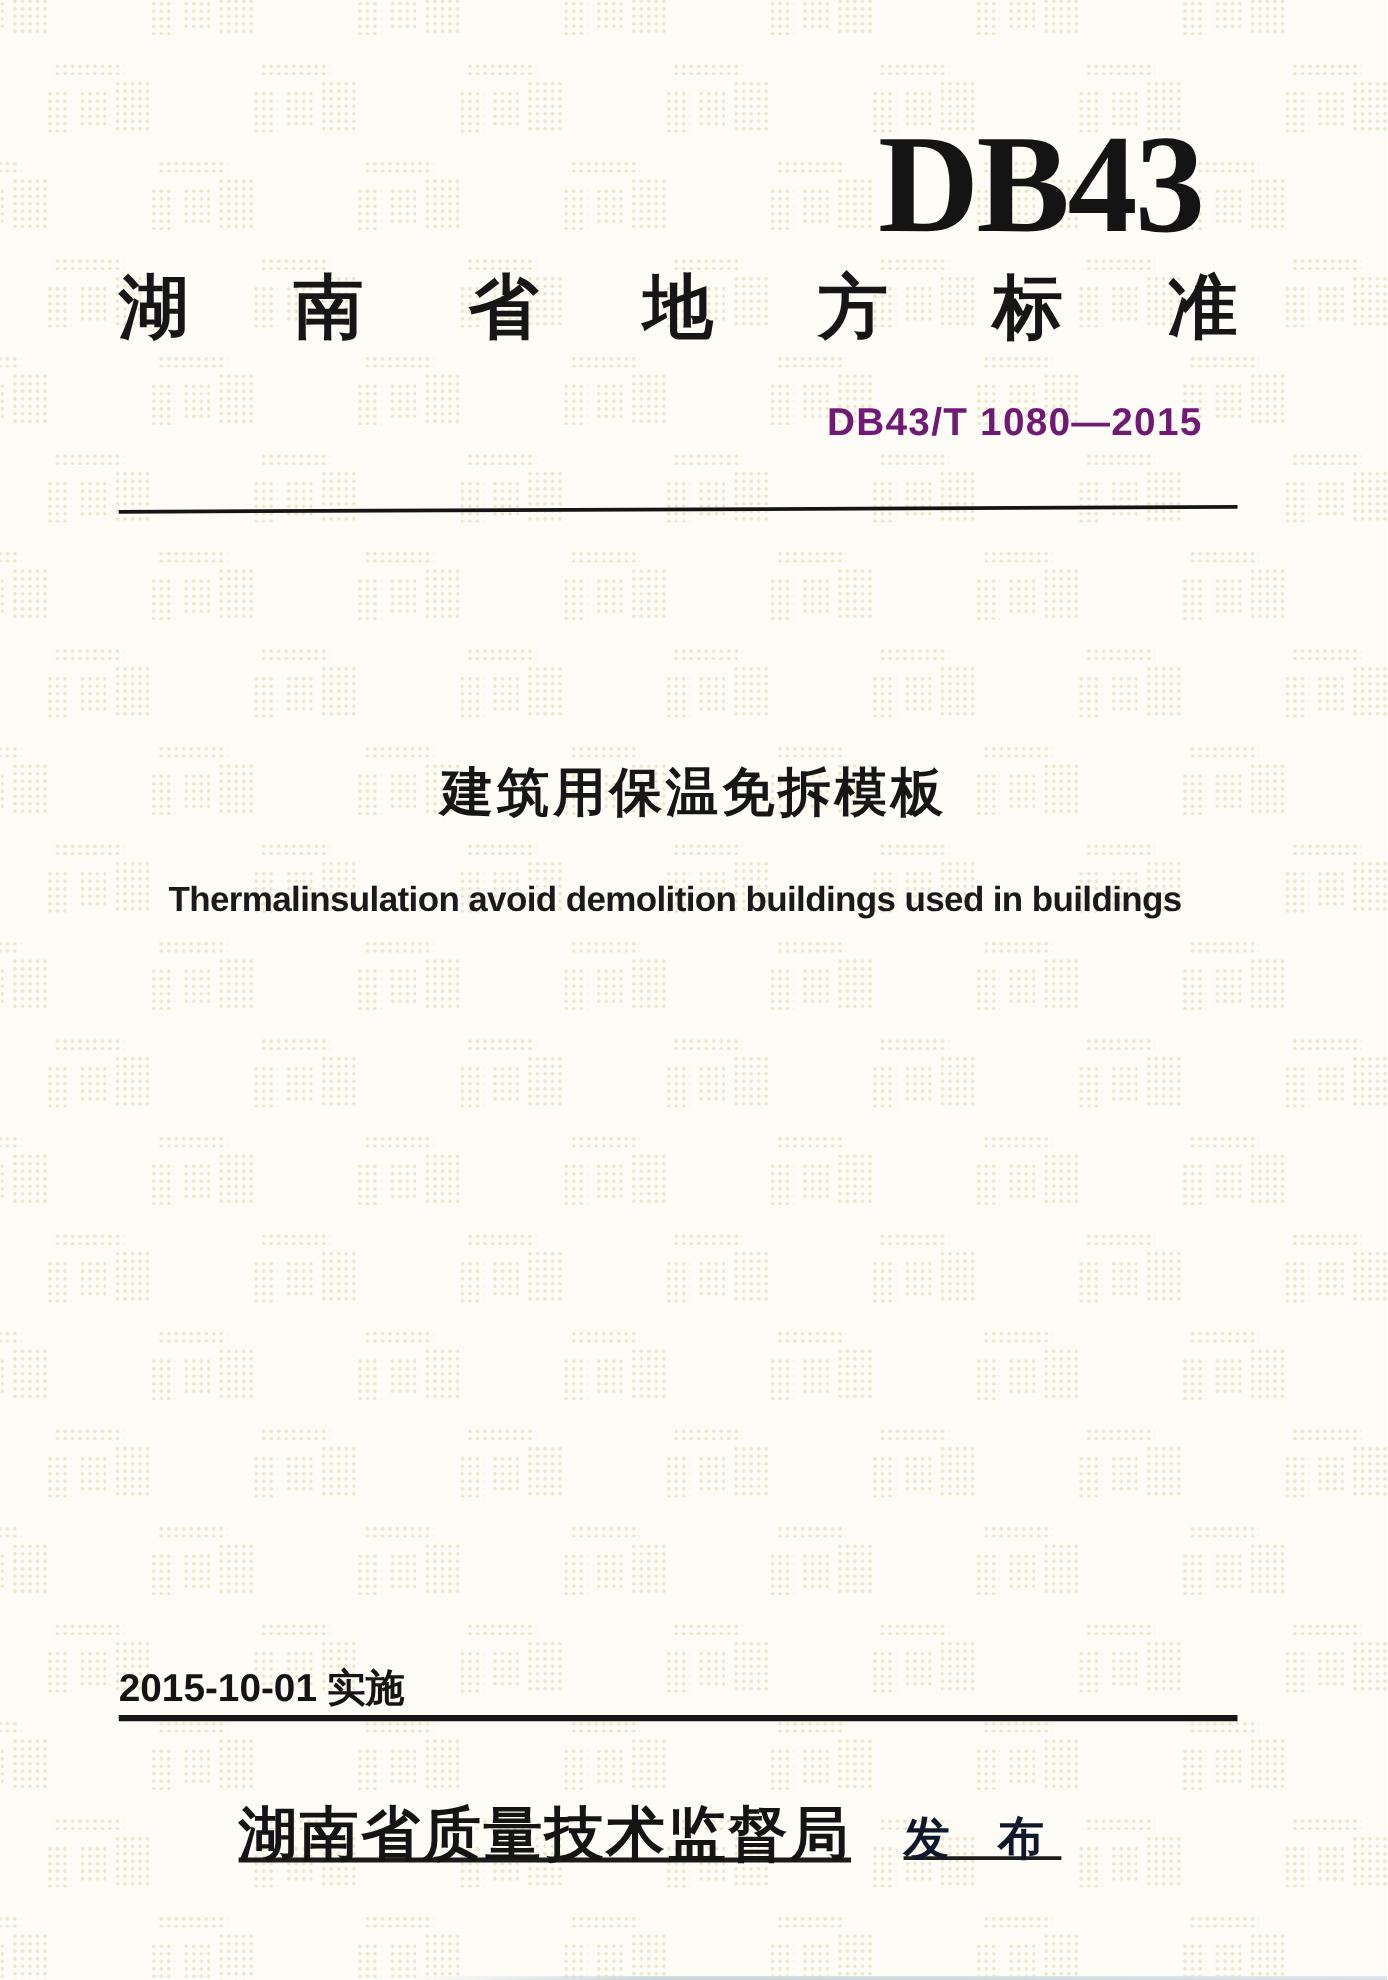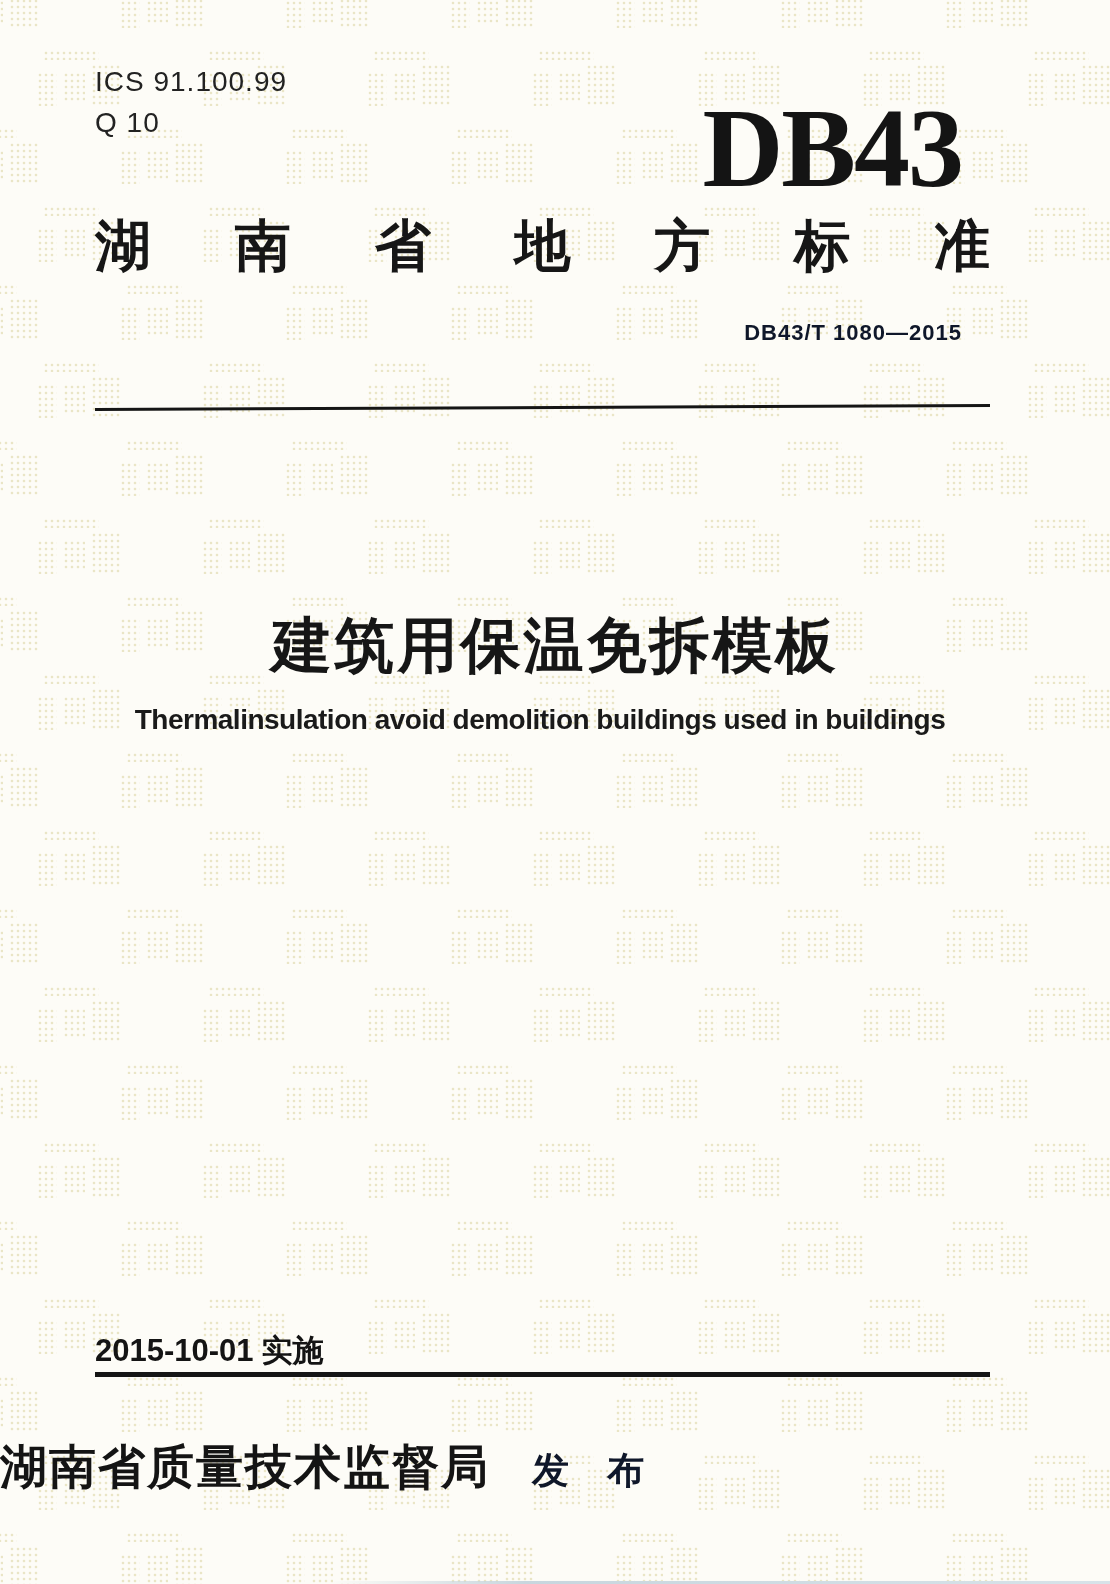--- a/index.html
+++ b/index.html
@@ -80,43 +80,43 @@
     font-size: 56px;
     line-height: 1;
     color: #161616;
   }
 
   .doc-number {
     position: absolute;
     right: 148px;
     top: 320px;
     font-weight: 700;
-    font-size: 22px;
+    font-size: 31px;
     letter-spacing: 1px;
-    color: #0f172a;
+    color: #701a75;
   }
 
   .rule-top {
     position: absolute;
     left: 95px;
     top: 406px;
     width: 895px;
     height: 3px;
     background: #151515;
     transform: rotate(-0.25deg);
   }
 
   .title-zh {
     position: absolute;
     left: 0;
     right: 0;
     top: 606px;
     text-align: center;
     font-weight: 700;
-    font-size: 60px;
+    font-size: 42px;
     letter-spacing: 3px;
     color: #161616;
   }
 
   .title-en {
     position: absolute;
     left: 0;
     right: 30px;
     top: 704px;
     text-align: center;
@@ -147,23 +147,24 @@
     height: 5px;
     background: #151515;
   }
 
   .publisher-row {
     position: absolute;
     left: 0;
     right: 70px;
     top: 1436px;
     display: flex;
-    justify-content: flex-start;
+    justify-content: center;
     align-items: baseline;
     gap: 42px;
+    text-decoration: underline;
   }
   .publisher-name {
     font-weight: 700;
     font-size: 47px;
     letter-spacing: 2px;
     color: #141414;
   }
   .publish-label {
     font-weight: 700;
     font-size: 37px;
@@ -1047,24 +1048,20 @@
       <div class="wm-tile" style="left: 945px; top: 1532px;">
         <div class="wm-dot wm-bar"></div>
         <div class="wm-dot wm-g1"></div>
         <div class="wm-dot wm-g2"></div>
         <div class="wm-dot wm-g3"></div>
       </div>
     </div>
 
   <div class="content">
 
-    <div class="ics-block">
-      <div>ICS 91.100.99</div>
-      <div>Q 10</div>
-    </div>
 
     <div class="db-logo">DB43</div>
 
     <div class="standard-type">
         <span>湖</span>
         <span>南</span>
         <span>省</span>
         <span>地</span>
         <span>方</span>
         <span>标</span>

